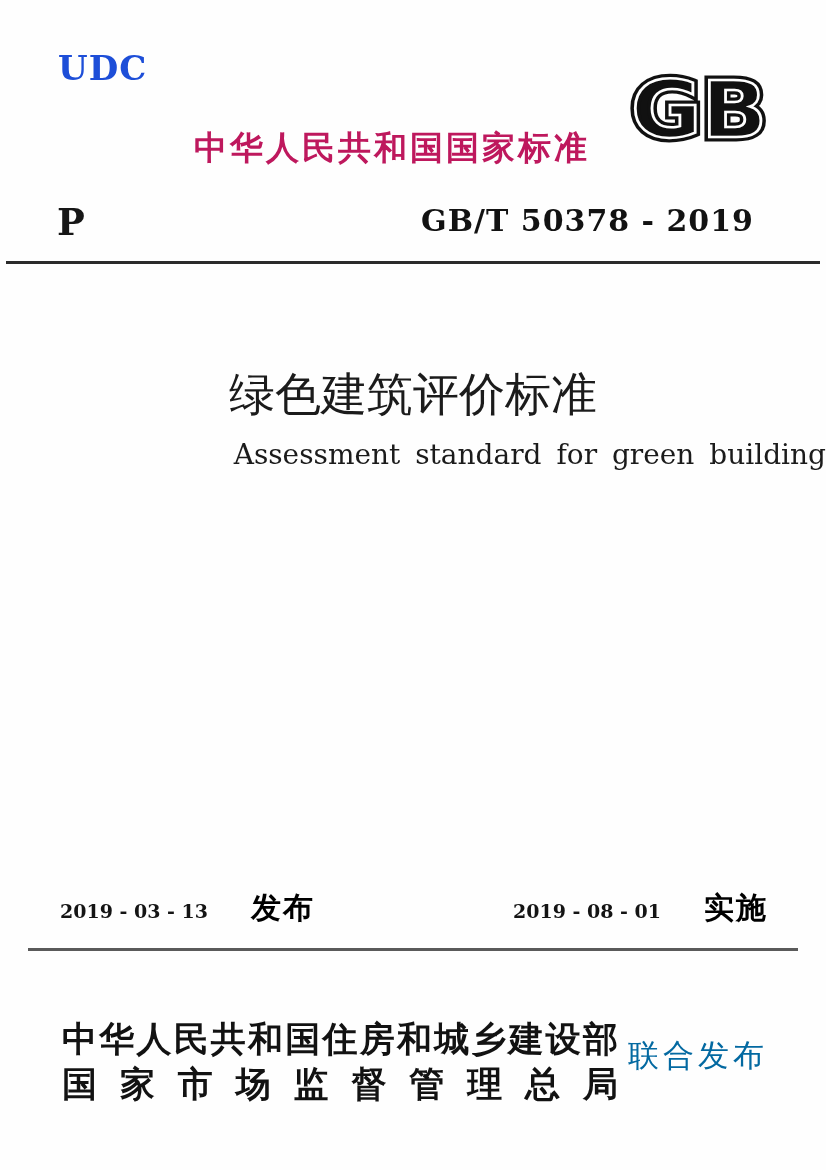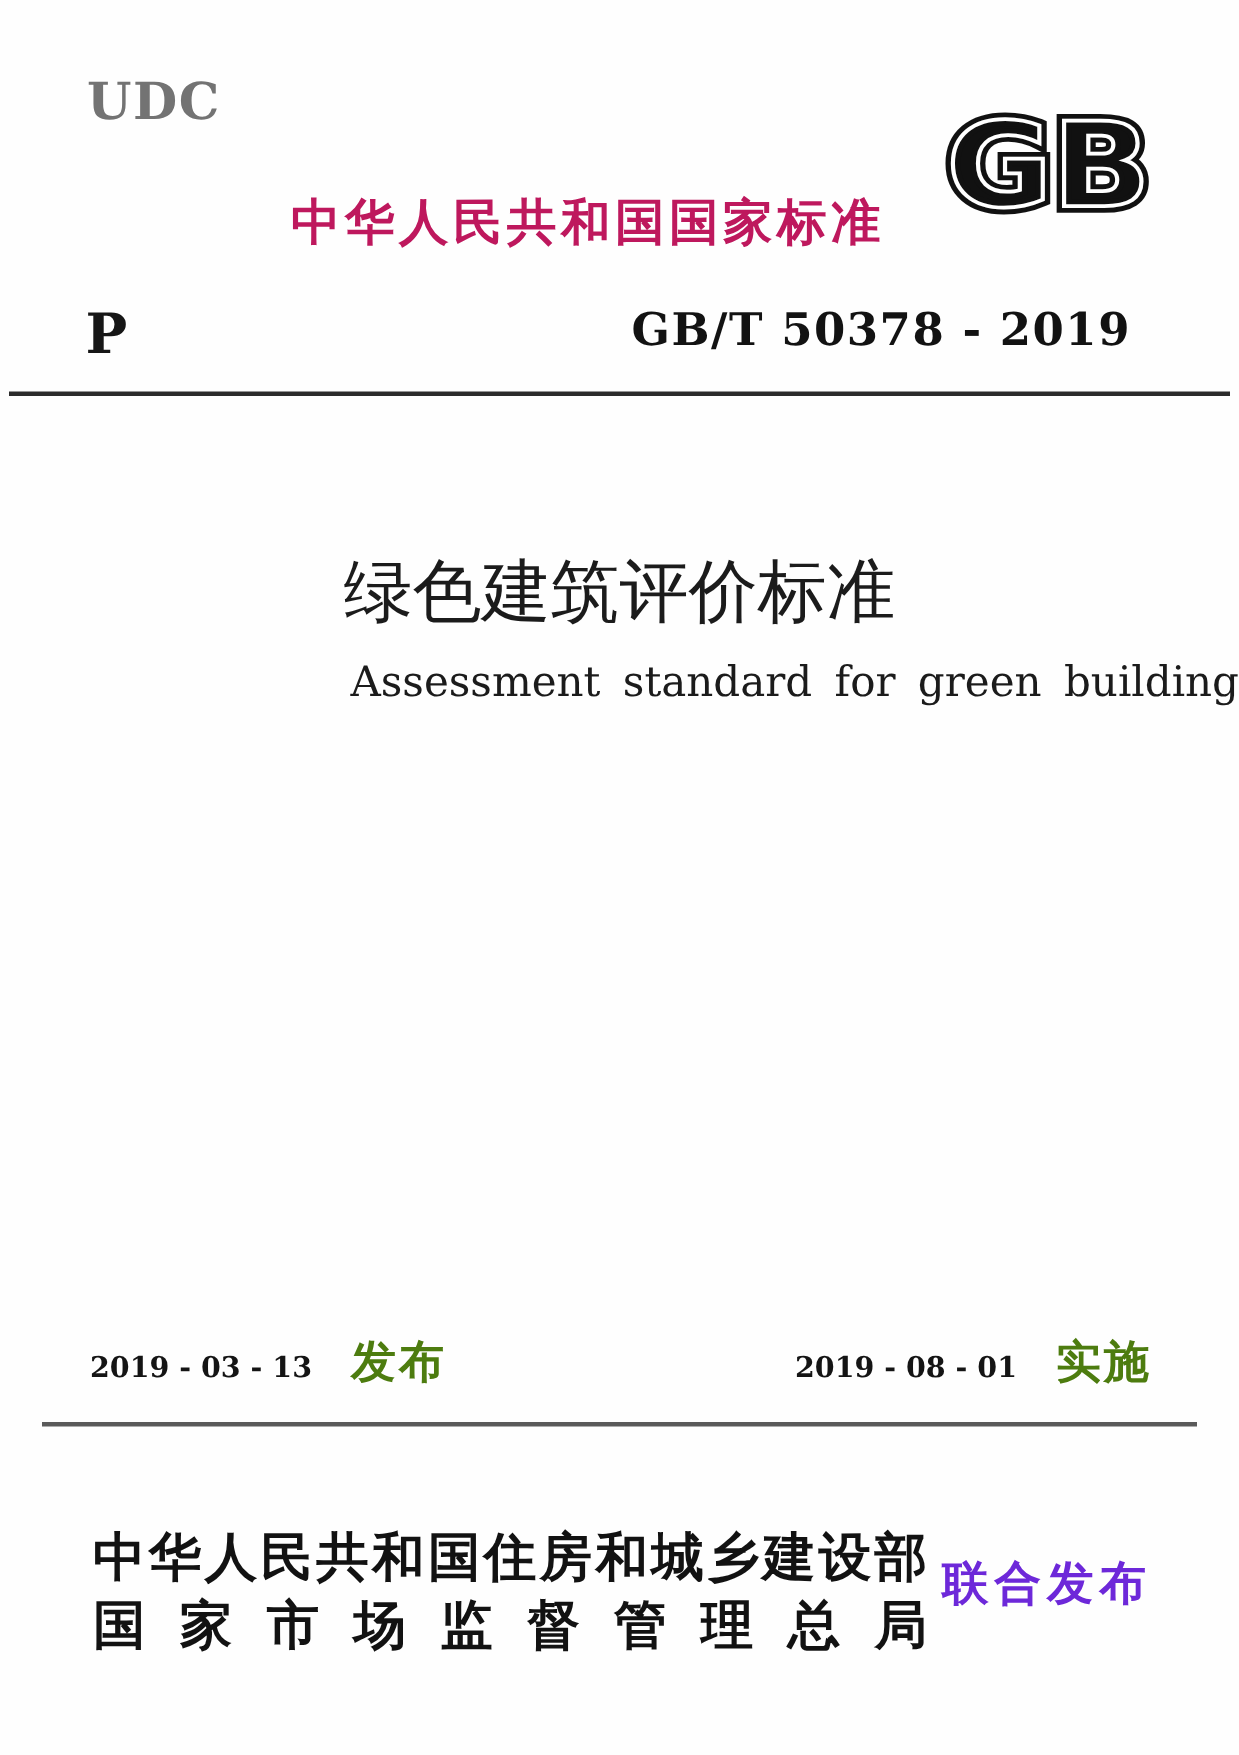--- a/index.html
+++ b/index.html
@@ -14,21 +14,21 @@
   .page {
     position: absolute; inset: 0;
     background: #fefefe;
   }
 
   
   .udc {
     position: absolute; left: 58px; top: 48px;
     font-family: "DejaVu Serif", "Liberation Serif", serif;
     font-weight: bold; font-size: 34px; letter-spacing: 1px;
-    color: #737373;
+    color: #1d4ed8;
   }
   .standard-type {
     position: absolute; left: 194px; top: 126px;
     font-size: 33px; font-weight: bold; letter-spacing: 3px;
     font-family: "Liberation Sans", sans-serif;
     color: #be185d;
     white-space: nowrap;
   }
   .gb-logo {
     position: absolute; left: 627px; top: 71px;
@@ -78,22 +78,22 @@
   }
   .date-group { display: flex; align-items: baseline; white-space: nowrap; }
   .date-num {
     font-family: "DejaVu Serif", "Liberation Serif", serif;
     font-weight: bold; font-size: 19px; letter-spacing: 0px;
     color: #141414;
   }
   .date-label {
     font-family: "Liberation Sans", sans-serif;
     font-weight: bold; font-size: 30px; letter-spacing: 2px;
-    margin-left: 26px;
-    color: #4d7c0f;
+    margin-left: 43px;
+    color: #000000;
   }
   .rule-bottom {
     position: absolute; left: 28px; right: 28px; top: 948px;
     height: 3px; background: #5a5a5a;
   }
 
   
   .publishers {
     position: absolute; left: 62px; top: 1016px; width: 706px;
     display: flex;
@@ -106,22 +106,22 @@
     text-align: justify;
     text-align-last: justify;
     white-space: nowrap;
     width: 100%;
     display: block;
   }
   .pub-joint {
     flex: 1;
     display: flex; align-items: center; justify-content: flex-end;
     font-family: "Liberation Sans", sans-serif;
-    font-weight: bold; font-size: 31px; letter-spacing: 4px;
-    color: #6d28d9;
+    font-weight: normal; font-size: 31px; letter-spacing: 4px;
+    color: #0369a1;
     white-space: nowrap;
     margin-bottom: 10px;
   }
 </style>
 </head>
 <body>
 
 <div class="page">
 
   <div class="udc">UDC</div>

